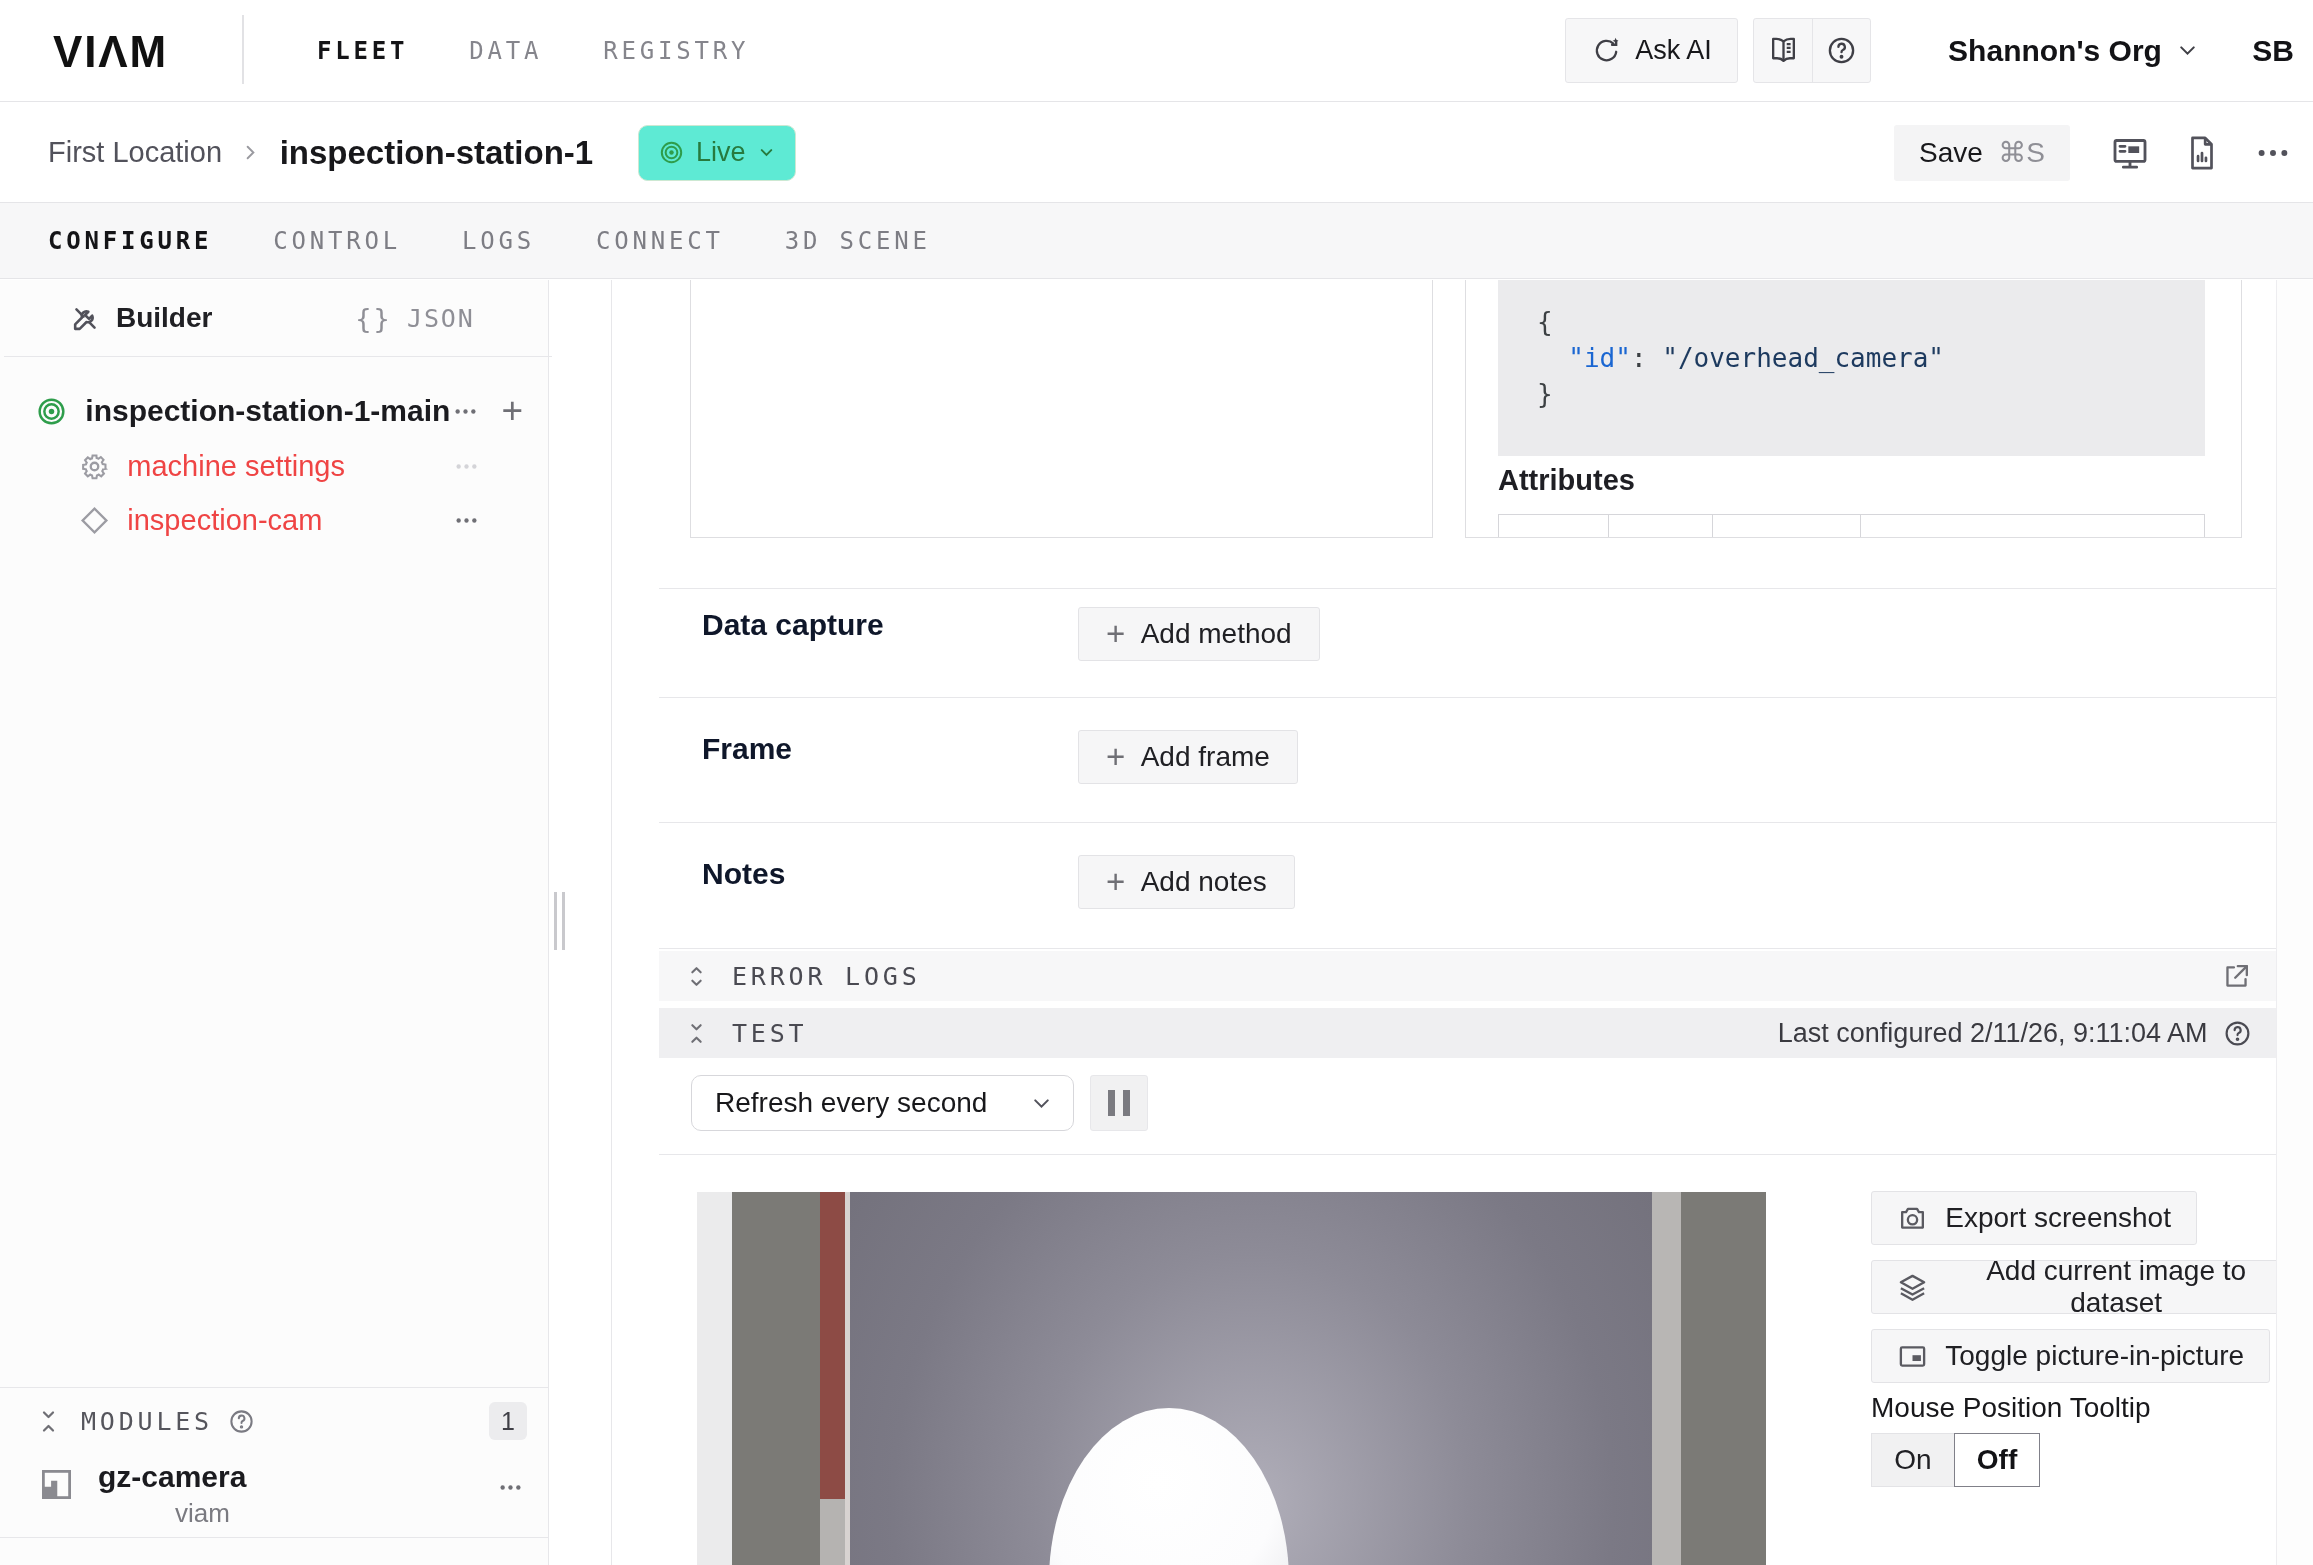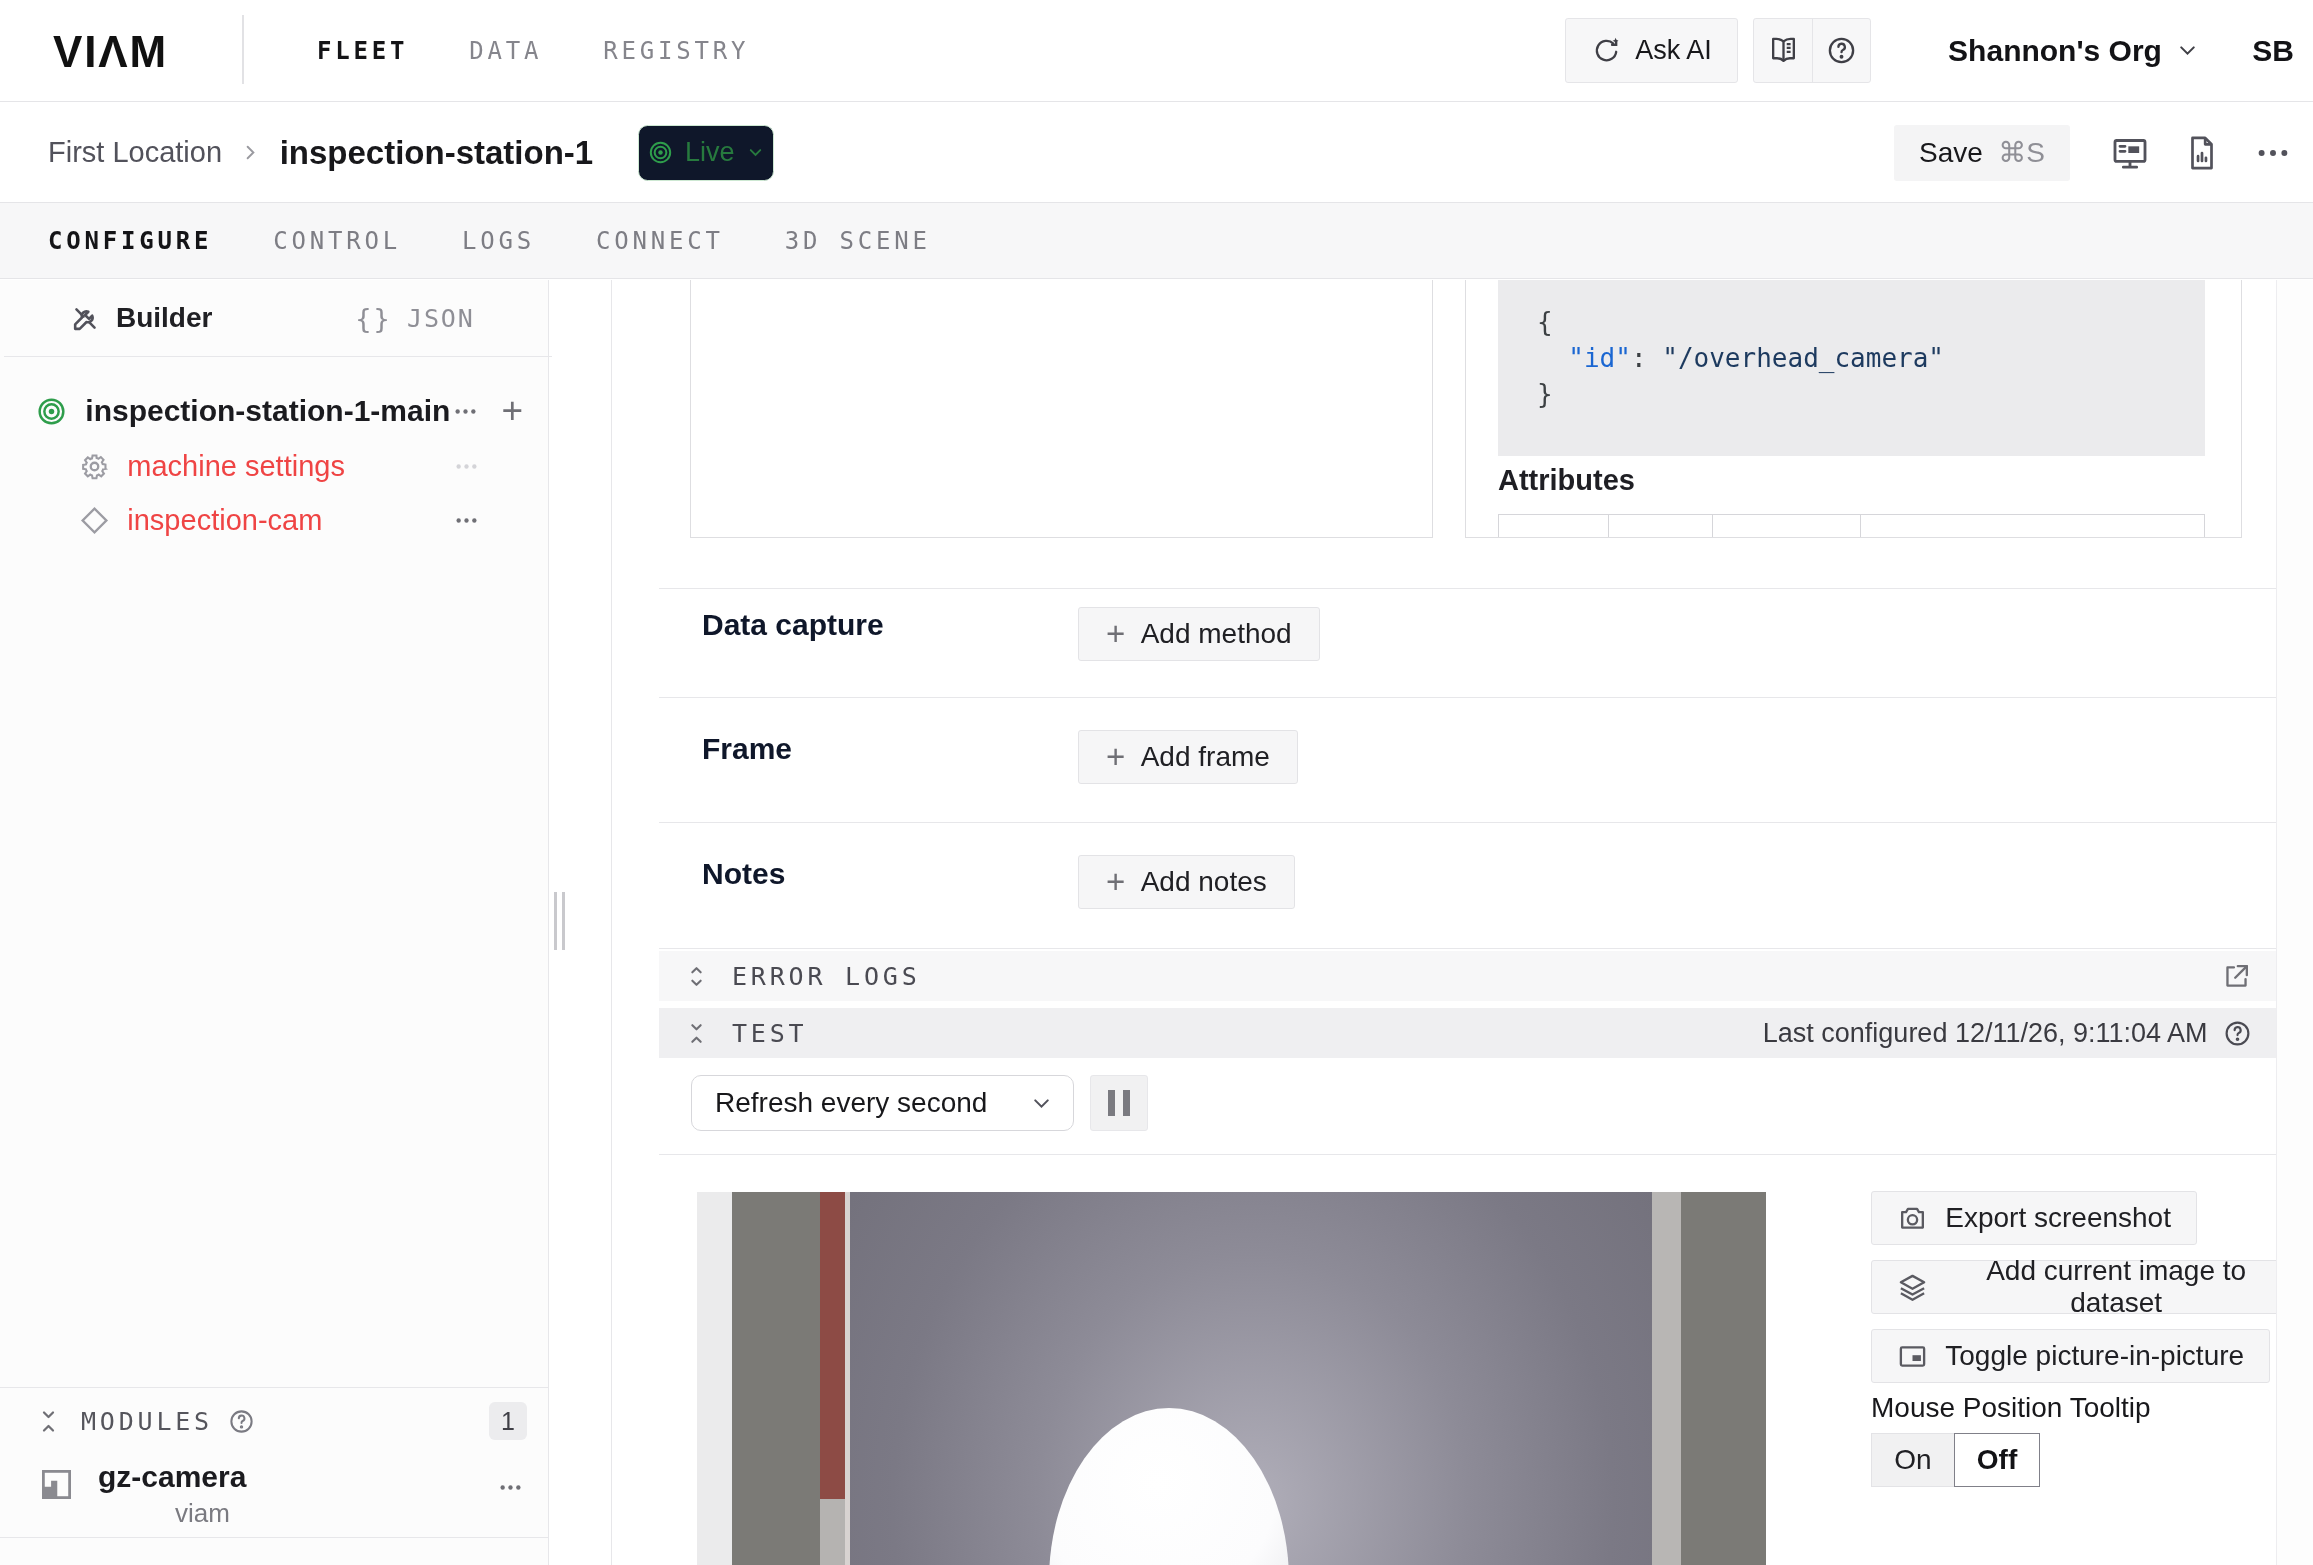--- a/index.html
+++ b/index.html
@@ -23,22 +23,22 @@
   .icon-group .cell + .cell { border-left:1px solid #e5e5e8; }
   .org { display:flex; align-items:center; gap:13.4px; margin-left:77px; cursor:pointer; }
   .org .name { font-size:30px; font-weight:700; color:#131316; }
   .avatar { margin-left:52px; font-size:30px; font-weight:700; color:#131316; cursor:pointer; }
 
   
   .crumbbar { position:absolute; left:0; top:103px; width:2313px; height:100px; background:#fff; border-bottom:1px solid #e5e5e8; }
   .crumbs { position:absolute; left:48px; top:0; height:99px; display:flex; align-items:center; gap:17.3px; }
   .crumb-loc { font-size:29px; color:#52525b; cursor:pointer; }
   .crumb-machine { font-size:33px; font-weight:700; color:#18181b; }
-  .live-badge { display:flex; align-items:center; gap:11.5px; height:56px; padding:0 8px; margin-left:27px;
-    background:#0f172a; border:1px solid #cde8d2; border-radius:9.6px; color:#277a3e; cursor:pointer; }
+  .live-badge { display:flex; align-items:center; gap:11.5px; height:56px; padding:0 19px; margin-left:27px;
+    background:#5eead4; border:1px solid #cde8d2; border-radius:9.6px; color:#277a3e; cursor:pointer; }
   .live-badge .lbl { font-size:27px; }
   .crumb-actions { position:absolute; right:19px; top:0; height:99px; display:flex; align-items:center; }
   .save-btn { display:flex; align-items:center; gap:15.4px; height:56px; padding:0 25px; background:#f4f4f5; border:none; border-radius:2.9px; cursor:pointer; }
   .save-btn .s { font-size:28px; color:#18181b; }
   .save-btn .k { font-size:28px; color:#8f8f96; }
   .crumb-icon { color:#52525b; cursor:pointer; display:flex; align-items:center; justify-content:center; }
 
   
   .tabbar { position:absolute; left:0; top:203px; width:2313px; height:76px; background:#f7f7f8; border-bottom:1px solid #e5e5e8; display:flex; align-items:center; padding-left:48px; gap:61px; }
   .tab { font-family:"DejaVu Sans Mono", monospace; font-size:24px; letter-spacing:3.8px; color:#7d7d84; cursor:pointer; }
@@ -443,21 +443,21 @@
     </div>
 
     <div class="section-bar bar-test">
       <span class="bar-ic">
         <svg width="25" height="25" viewBox="0 0 24 24" fill="none" stroke="#6f6f75" stroke-width="2" stroke-linecap="round" stroke-linejoin="round">
           <path d="M8 4l4 4 4-4M8 20l4-4 4 4"></path>
         </svg>
       </span>
       <span class="title">TEST</span>
       <span class="grow"></span>
-      <span class="last-configured">Last configured 12/11/26, 9:11:04 AM</span>
+      <span class="last-configured">Last configured 2/11/26, 9:11:04 AM</span>
       <span class="bar-ic">
         <svg width="29" height="29" viewBox="0 0 24 24" fill="none" stroke="#4a4a52" stroke-width="1.8" stroke-linecap="round">
           <circle cx="12" cy="12" r="9"></circle>
             <path d="M9.6 9.2a2.5 2.5 0 1 1 3.4 2.4c-.8.3-1 .9-1 1.7"></path>
             <circle cx="12" cy="16.8" r="0.6" fill="currentColor"></circle>
         </svg>
       </span>
     </div>
 
     <div class="refresh-select">

